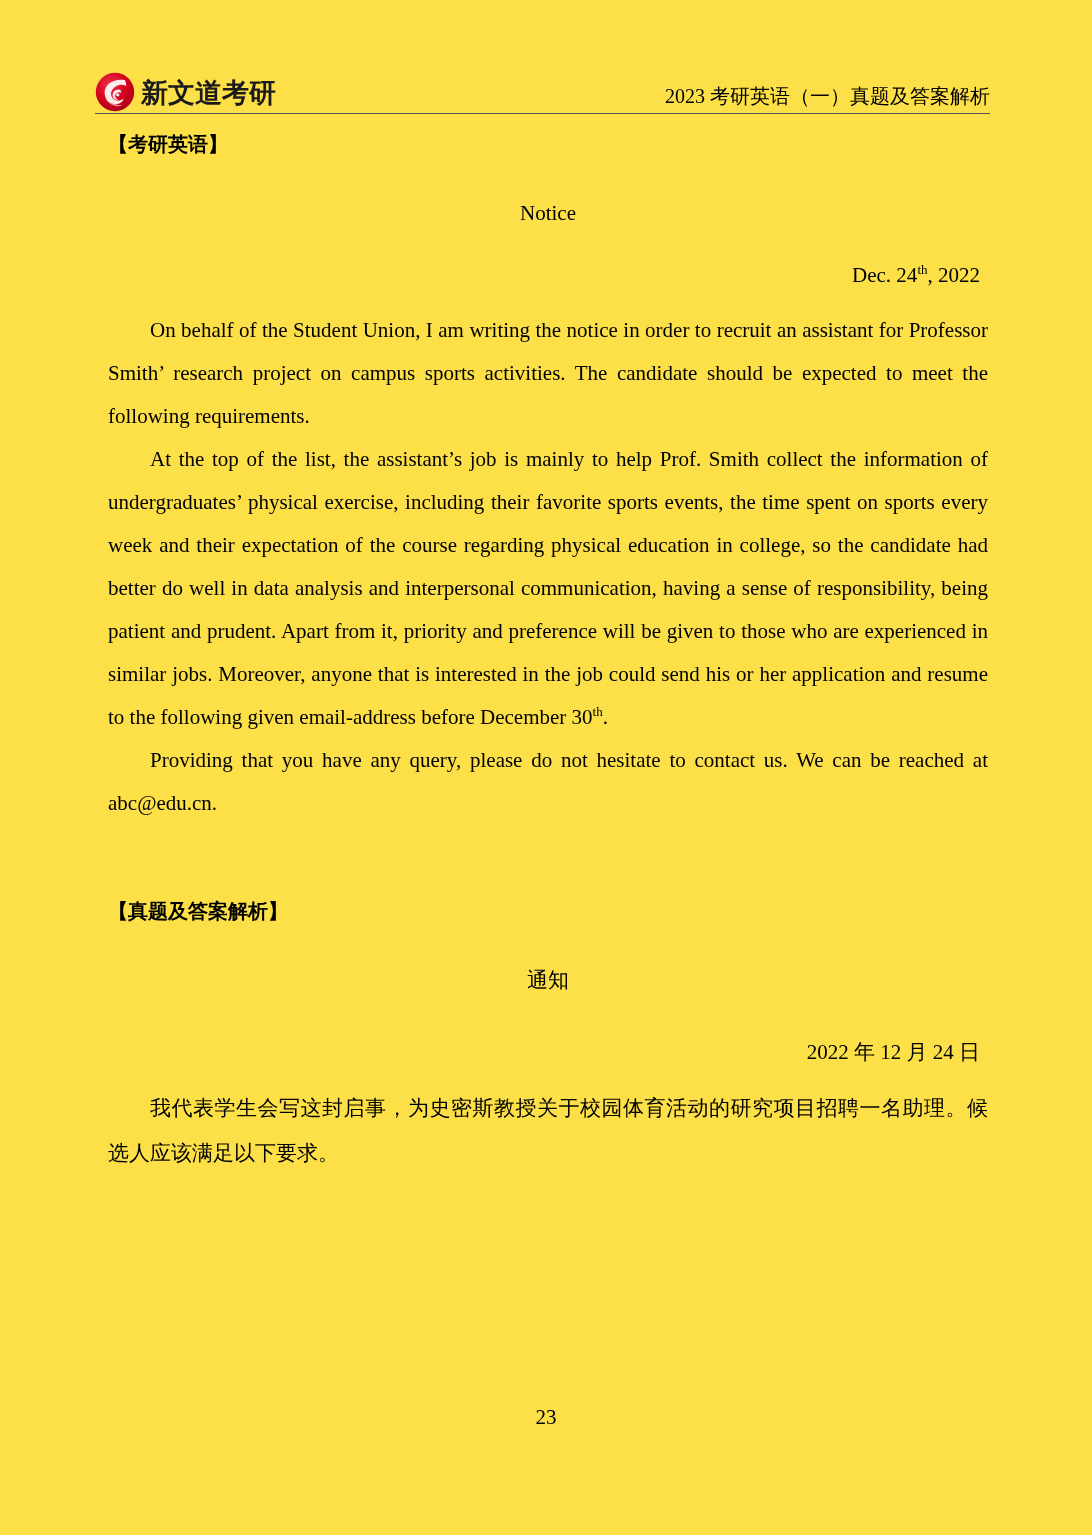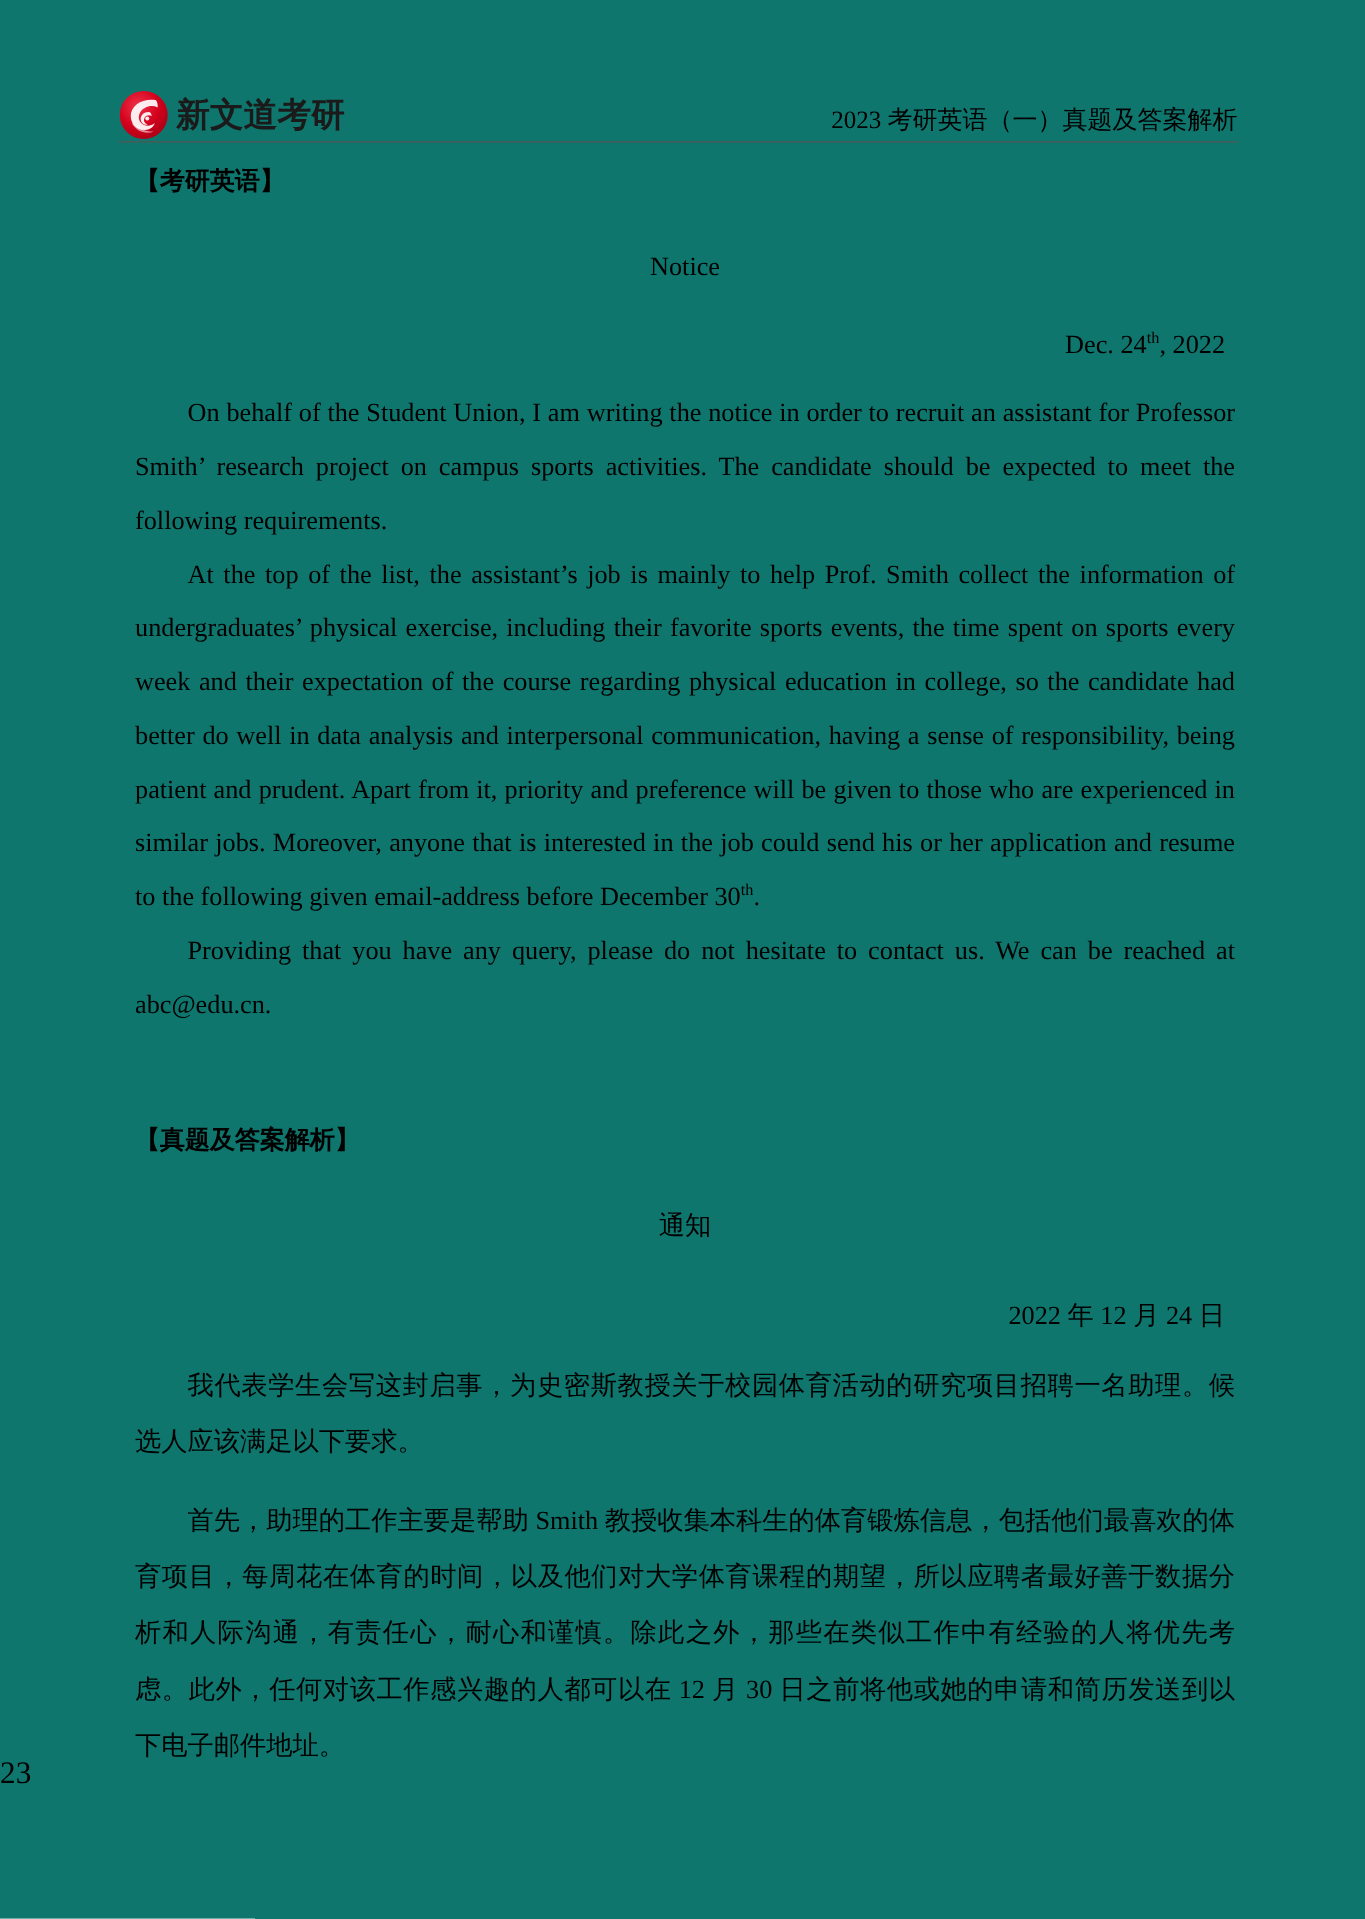--- a/index.html
+++ b/index.html
@@ -4,21 +4,21 @@
 <style>
   html, body {
     margin: 0;
     padding: 0;
     background: #ffffff;
   }
   .page {
     position: relative;
     width: 1092px;
     height: 1535px;
-    background: #0f766e;
+    background: #fde047;
     box-sizing: border-box;
     font-family: "Liberation Serif", "DejaVu Serif", serif;
     color: #000000;
     overflow: hidden;
   }
 
   
   .header {
     position: absolute;
     left: 95px;
@@ -128,21 +128,22 @@
     line-height: 1.5;
     margin: 0;
     padding-right: 4px;
   }
 
   .page-number {
     position: absolute;
     left: 0;
     right: 0;
     top: 1405px;
-    font-size: 25px;
+    text-align: center;
+    font-size: 21px;
     color: #000;
   }
 </style>
 </head>
 <body>
 
 <div class="page">
 
   <div class="header">
     <div class="brand">
@@ -200,19 +201,18 @@
     <div class="spacer-md"></div>
 
     <div class="right-line">2022 年 12 月 24 日</div>
 
     <div class="spacer-sm"></div>
 
     <p class="para cjk">我代表学生会写这封启事，为史密斯教授关于校园体育活动的研究项目招聘一名助理。候选人应该满足以下要求。</p>
 
     <div class="spacer-sm"></div>
 
-    <p class="para cjk">首先，助理的工作主要是帮助 Smith 教授收集本科生的体育锻炼信息，包括他们最喜欢的体育项目，每周花在体育的时间，以及他们对大学体育课程的期望，所以应聘者最好善于数据分析和人际沟通，有责任心，耐心和谨慎。除此之外，那些在类似工作中有经验的人将优先考虑。此外，任何对该工作感兴趣的人都可以在 12 月 30 日之前将他或她的申请和简历发送到以下电子邮件地址。</p>
 
   </div>
 
   <div class="page-number">23</div>
 
 </div>
 
 </body></html>

